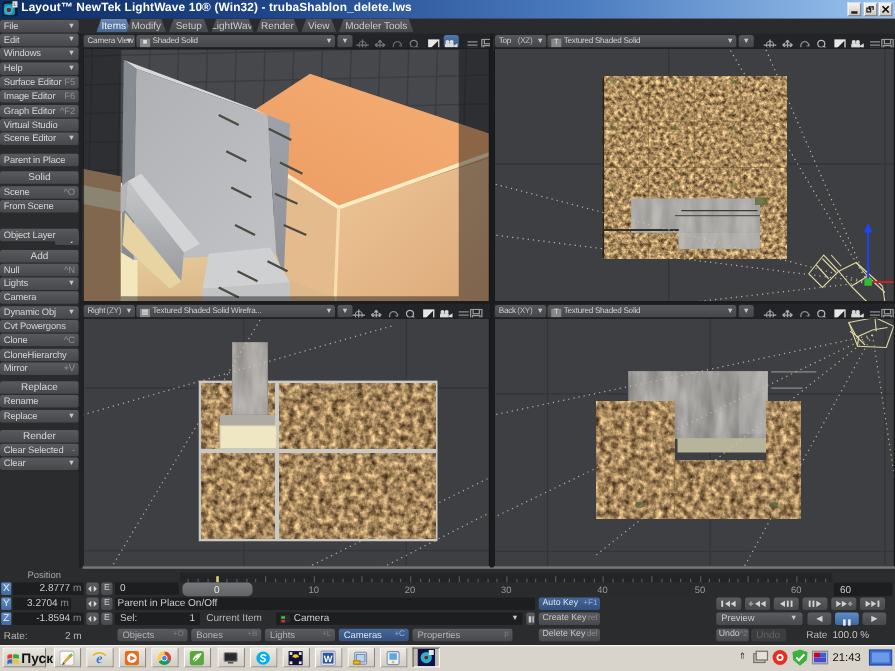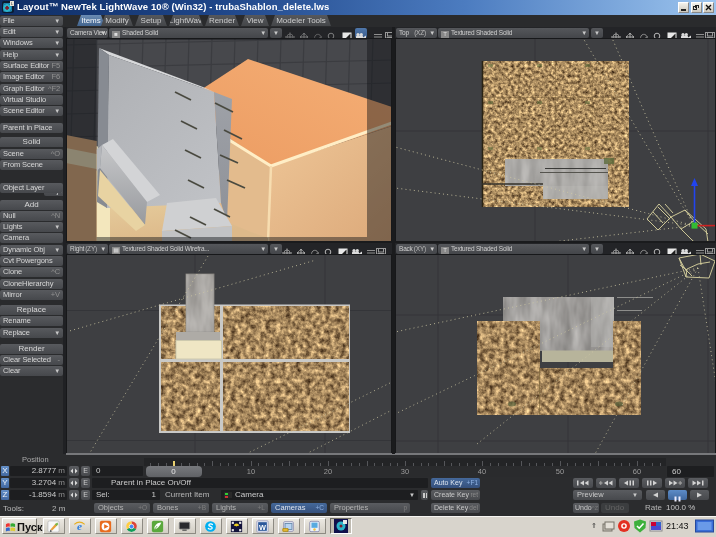--- a/index.html
+++ b/index.html
@@ -459,38 +459,38 @@
     <div class="abs" style="left:0;top:378px;width:66px;height:76px;background:#2b2c2e;"></div>
     <div class="lbl" style="left:22px;top:455px;color:#a8a8a8;font-size:7.5px;">Position</div>
     <div class="axisbtn" style="left:1px;top:466px;">X</div>
     <div class="fld" style="left:10px;top:466px;width:57px;text-align:right;padding-right:2px;">2.8777<span style="color:#8f8f8f"> m</span></div>
     <div class="spin" style="left:69px;top:466px;"><svg width="10" height="10">
         <polygon points="4,2.5 1.5,5 4,7.5" fill="#d8d8d8"></polygon>
         <polygon points="6,2.5 8.5,5 6,7.5" fill="#d8d8d8"></polygon>
       </svg></div>
     <div class="ebtn" style="left:81px;top:466px;">E</div>
     <div class="axisbtn" style="left:1px;top:478px;">Y</div>
-    <div class="fld" style="left:10px;top:478px;width:57px;text-align:right;padding-right:2px;">3.2704<span style="color:#8f8f8f"> m</span></div>
+    <div class="fld" style="left:10px;top:478px;width:47px;text-align:right;padding-right:2px;">3.2704<span style="color:#8f8f8f"> m</span></div>
     <div class="spin" style="left:69px;top:478px;"><svg width="10" height="10">
         <polygon points="4,2.5 1.5,5 4,7.5" fill="#d8d8d8"></polygon>
         <polygon points="6,2.5 8.5,5 6,7.5" fill="#d8d8d8"></polygon>
       </svg></div>
     <div class="ebtn" style="left:81px;top:478px;">E</div>
     <div class="axisbtn" style="left:1px;top:490px;">Z</div>
     <div class="fld" style="left:10px;top:490px;width:57px;text-align:right;padding-right:2px;">-1.8594<span style="color:#8f8f8f"> m</span></div>
     <div class="spin" style="left:69px;top:490px;"><svg width="10" height="10">
         <polygon points="4,2.5 1.5,5 4,7.5" fill="#d8d8d8"></polygon>
         <polygon points="6,2.5 8.5,5 6,7.5" fill="#d8d8d8"></polygon>
       </svg></div>
     <div class="ebtn" style="left:81px;top:490px;">E</div>
-    <div class="lbl" style="left:3px;top:504px;">Tools:</div>
+    <div class="lbl" style="left:3px;top:504px;">Rate:</div>
     <div class="lbl" style="left:52px;top:504px;">2 m</div>
     <div class="abs" style="left:66px;top:453px;width:650px;height:2px;background:#77787b;"></div>
     <div class="fld" style="left:92px;top:466px;width:51px;padding-left:4px;">0</div>
-    <div class="fld" style="left:92px;top:478px;width:336px;padding-left:19px;">Parent in Place On/Off</div>
+    <div class="fld" style="left:92px;top:478px;width:336px;padding-left:2px;">Parent in Place On/Off</div>
     <div class="fld" style="left:92px;top:490px;width:68px;padding-left:4px;">Sel:<span class="abs" style="right:4px;">1</span></div>
     <div class="lbl" style="left:165px;top:490px;">Current Item</div>
     <div class="fld" style="left:221px;top:490px;width:197px;padding-left:14px;">Camera<span class="abs" style="left:3px;top:2px;width:8px;height:6px;background:#2a2a2a;">
         <span class="abs" style="left:1px;top:1px;width:3px;height:2px;background:#3c3;"></span>
         <span class="abs" style="left:1px;top:3.5px;width:3px;height:2px;background:#c33;"></span>
       </span><span class="abs" style="right:3px;top:0;font-size:6px;color:#c8c8c8;">▼</span></div>
     <div class="btn" style="left:421px;top:490px;width:7px;">
       <span style="position:absolute;left:2px;top:2.5px;width:1.5px;height:5px;background:#ccc;"></span>
       <span style="position:absolute;left:4.5px;top:2.5px;width:1.5px;height:5px;background:#ccc;"></span>
     </div>

